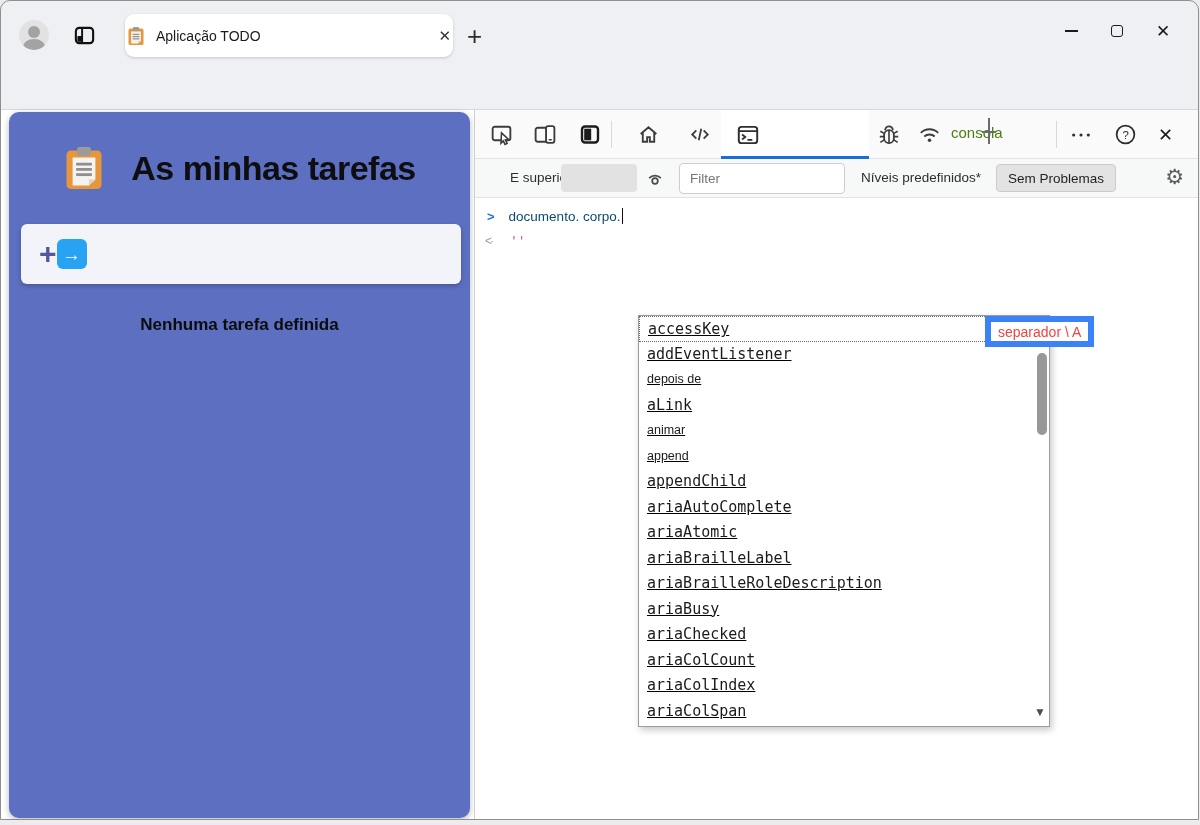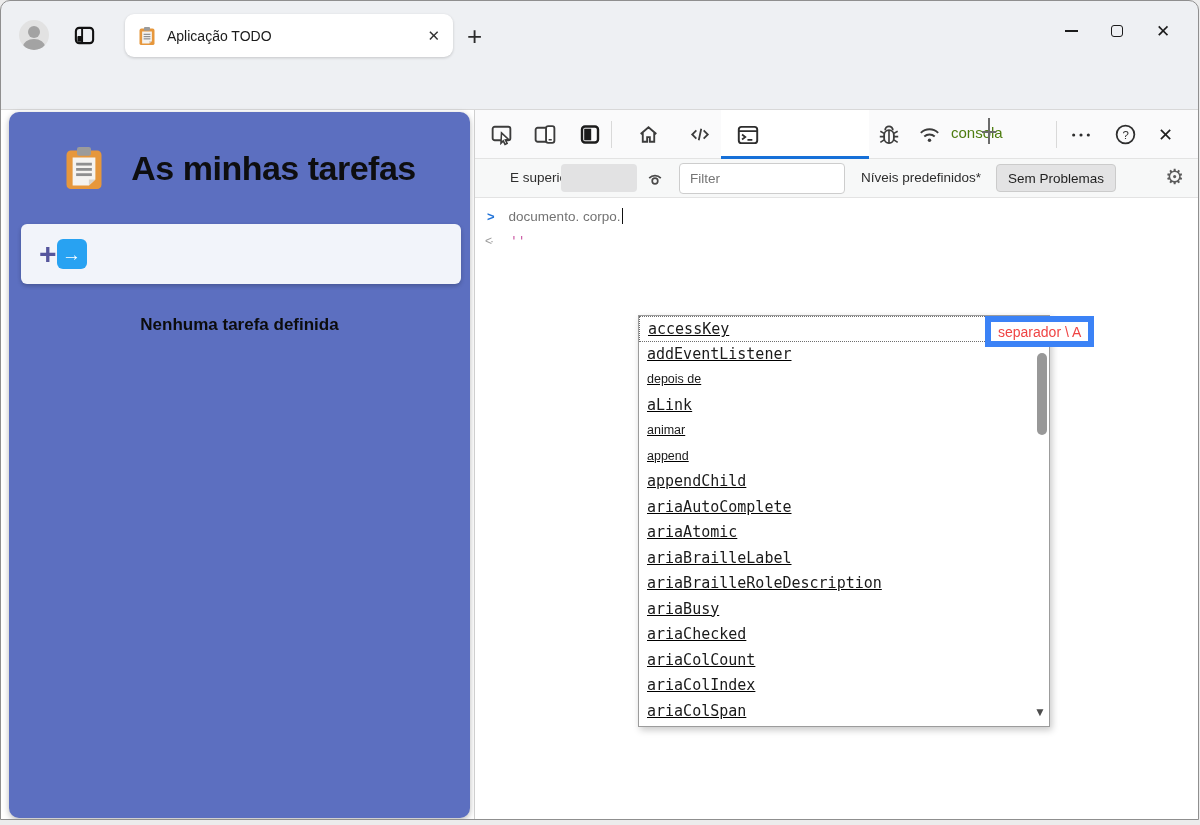--- a/index.html
+++ b/index.html
@@ -7,21 +7,21 @@
   .window { position:absolute; left:0; top:0; width:1199px; height:820px; background:#eef0f3;
             border:1px solid #8f8f8f; border-radius:10px 10px 0 0; overflow:hidden; }
 
   
   .tabbar { position:absolute; top:0; left:0; right:0; height:58px; }
   .avatar { position:absolute; left:18px; top:19px; width:30px; height:30px; border-radius:50%; background:#e2e2e2; overflow:hidden; }
   .avatar .head { position:absolute; left:9px; top:6px; width:12px; height:12px; border-radius:50%; background:#a3a3a3; }
   .avatar .body { position:absolute; left:4px; top:19px; width:22px; height:16px; border-radius:50%; background:#a3a3a3; }
   .tab-activity { position:absolute; left:72px; top:23px; }
   .tab { position:absolute; left:124px; top:13px; width:328px; height:43px; background:#fff; border-radius:9px;
-         box-shadow:0 1px 3px rgba(0,0,0,.18); display:flex; align-items:center; padding:0 13px; }
+         box-shadow:0 1px 3px rgba(0,0,0,.18); display:flex; align-items:center; padding:0 2px; }
   .tab-title { flex:1; margin-left:11px; font-size:14px; color:#1b1b1b; white-space:nowrap; overflow:hidden; }
   .tab-close { font-size:15px; color:#333; cursor:default; }
   .newtab { position:absolute; left:466px; top:20px; font-size:26px; font-weight:300; color:#2b2b2b; }
   .win-controls { position:absolute; right:12px; top:16px; display:flex; }
   .win-btn { width:46px; height:28px; display:flex; align-items:center; justify-content:center; }
   .min-glyph { width:13px; height:2px; background:#1b1b1b; }
   .max-glyph { width:12px; height:12px; border:1.8px solid #1b1b1b; border-radius:3px; }
   .close-glyph { font-size:17px; color:#1b1b1b; }
 
   
@@ -68,21 +68,21 @@
   .filter-input { position:absolute; left:204px; top:4px; width:166px; height:31px; background:#fff; border:1px solid #cdcdcd;
                   border-radius:4px; font-size:13.5px; color:#767676; padding-left:10px; font-family:"Liberation Sans",sans-serif; }
   .levels-label { position:absolute; left:386px; top:11px; font-size:13.5px; color:#2e2e2e; }
   .issues-btn { position:absolute; left:521px; top:5px; height:28px; padding:0 11px; background:#e3e3e4; border:1px solid #cbcbcb;
                 border-radius:4px; font-size:13.5px; color:#1f1f1f; display:flex; align-items:center; }
   .gear { position:absolute; right:14px; top:6px; font-size:21px; color:#5c5c5c; }
 
   .console-area { position:absolute; left:0; right:0; top:89px; bottom:0; background:#fff; }
   .prompt-line { position:absolute; left:12px; top:9px; display:flex; align-items:center; }
   .prompt-chevron { color:#2173d8; font-size:13px; font-weight:700; }
-  .prompt-text { margin-left:14px; font-size:13.5px; color:#737373; }
+  .prompt-text { margin-left:14px; font-size:13.5px; color:#0c4a6e; }
   .caret { width:1px; height:16px; background:#111; margin-left:2px; }
   .result-line { position:absolute; left:10px; top:34px; display:flex; align-items:center; }
   .result-arrow { color:#9b9b9b; font-size:12px; letter-spacing:-2px; }
   .result-text { margin-left:18px; font-family:"DejaVu Sans Mono", monospace; font-size:13px; color:#c8509f; }
 
   
   .autocomplete { position:absolute; left:163px; top:116px; width:412px;text-decoration:underline; }
   .ac-list { position:relative; height:412px; overflow:hidden; background:#fff; border:1px solid #9c9c9c;
              box-shadow:2px 3px 7px rgba(0,0,0,.22); }
   .ac-row { height:25.5px; line-height:25.5px; padding-left:8px; font-family:"DejaVu Sans Mono", monospace;

